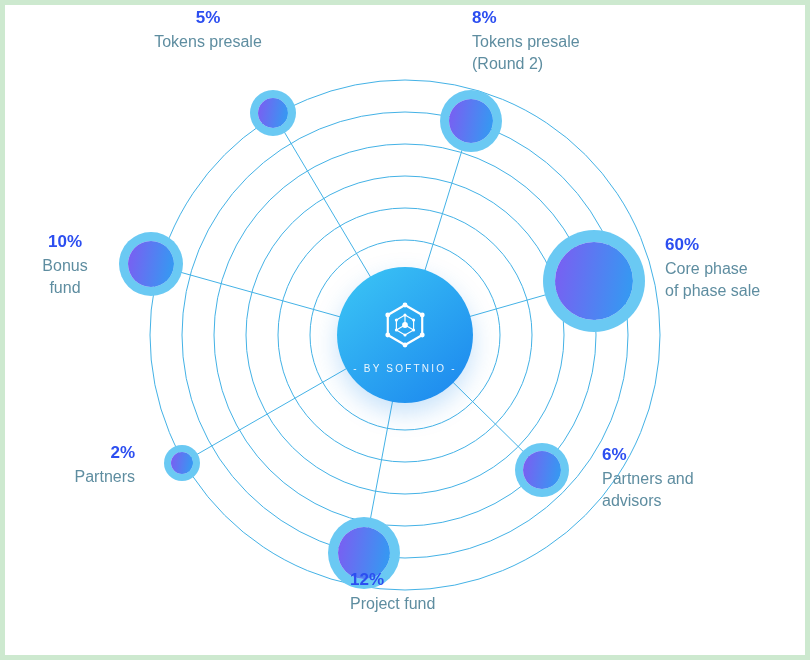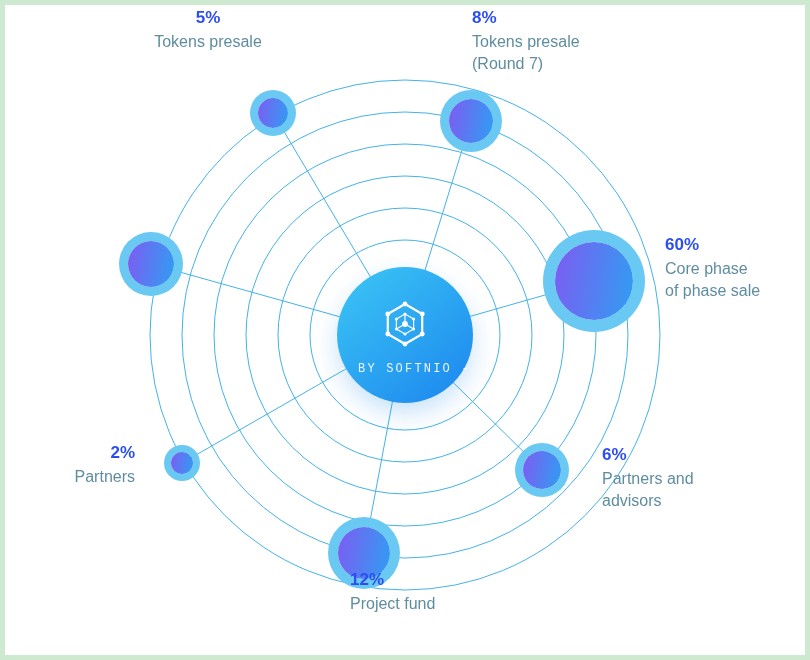--- a/index.html
+++ b/index.html
@@ -30,25 +30,24 @@
     border-radius: 50%;
     background: linear-gradient(140deg, #3cc7f5 0%, #1b85ee 100%);
     display: flex;
     flex-direction: column;
     align-items: center;
     justify-content: center;
     box-shadow: 0 10px 24px rgba(30, 140, 235, 0.25);
   }
   .byline {
     color: rgba(255,255,255,0.9);
-    font-size: 12px;
+    font-size: 10px;
     letter-spacing: 2.2px;
     margin-top: 9px;
     white-space: nowrap;
-    font-family: Liberation Mono, monospace;
   }
 
   .label {
     position: absolute;
     color: #5e8da0;
     font-size: 16px;
     line-height: 22px;
   }
   .label .pct {
     color: #2c4ef0;
@@ -115,23 +114,28 @@
   <div class="node" style="left:333px; top:522px; width:52px; height:52px; box-shadow:0 0 0 10px #6ac9f3;"></div>
 
   <div class="label" style="left:120px; top:2px; width:166px; text-align:center;">
     <div class="pct">5%</div>
     <div>Tokens presale</div>
   </div>
 
   <div class="label" style="left:467px; top:2px;">
     <div class="pct">8%</div>
     <div>Tokens presale</div>
-    <div>(Round 7)</div>
+    <div>(Round 2)</div>
   </div>
 
+  <div class="label" style="left:29px; top:226px; width:62px; text-align:center;">
+    <div class="pct">10%</div>
+    <div>Bonus</div>
+    <div>fund</div>
+  </div>
 
   <div class="label" style="left:660px; top:229px;">
     <div class="pct">60%</div>
     <div>Core phase</div>
     <div>of phase sale</div>
   </div>
 
   <div class="label" style="left:40px; top:437px; width:90px; text-align:right;">
     <div class="pct">2%</div>
     <div>Partners</div>

